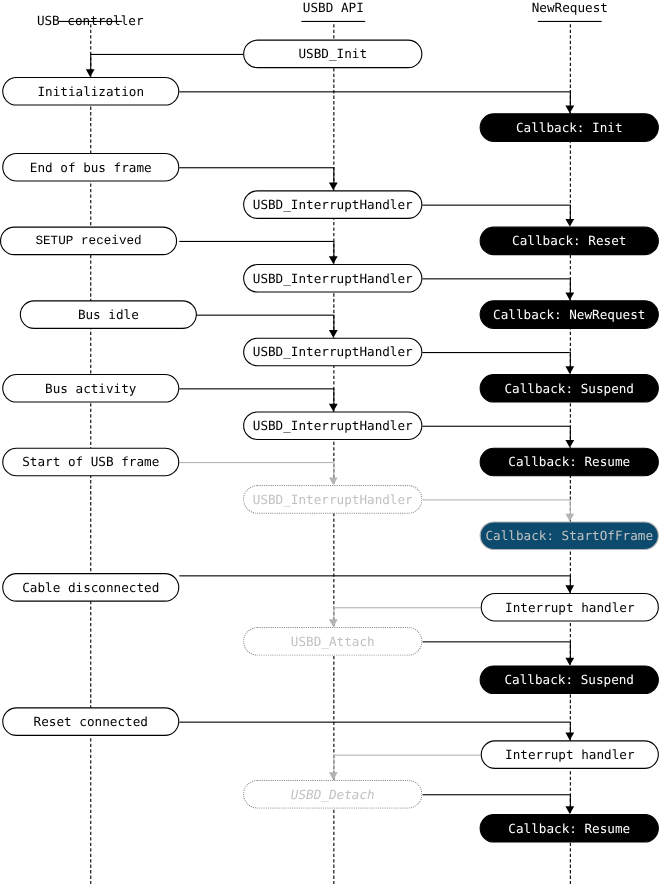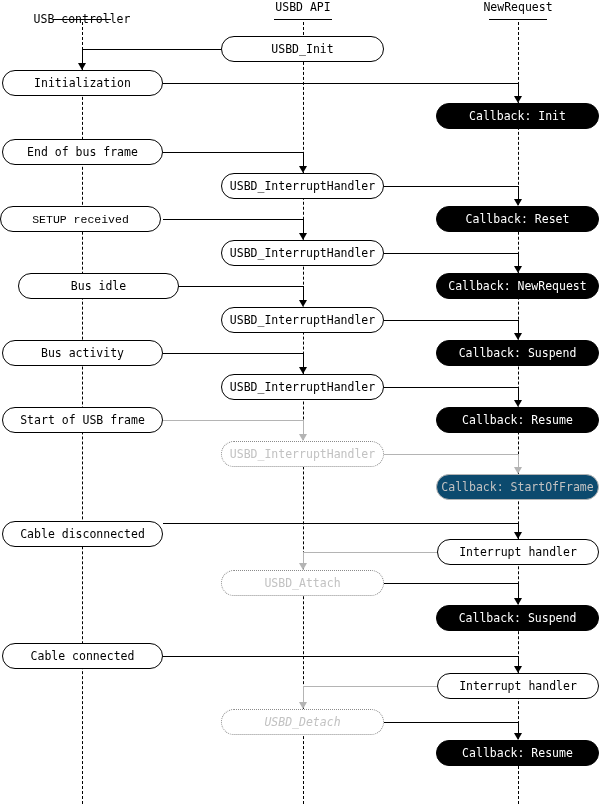--- a/index.html
+++ b/index.html
@@ -162,21 +162,21 @@
       <div class="box plain" style="left: 437px; top: 539px; width: 162px;">
         <span>Interrupt handler</span>
       </div>
       <div class="box ghost" style="left: 221px; top: 570px; width: 163px;">
         <span>USBD_Attach</span>
       </div>
       <div class="box filled" style="left: 436px; top: 605px; width: 163px;">
         <span>Callback: Suspend</span>
       </div>
       <div class="box plain" style="left: 2px; top: 643px; width: 161px;">
-        <span>Cable connected</span>
+        <span>Reset connected</span>
       </div>
       <div class="box plain" style="left: 437px; top: 673px; width: 162px;">
         <span>Interrupt handler</span>
       </div>
       <div class="box ghost" style="left: 221px; top: 709px; width: 163px; font-style: italic;">
         <span>USBD_Detach</span>
       </div>
       <div class="box filled" style="left: 436px; top: 740px; width: 163px;">
         <span>Callback: Resume</span>
       </div>

